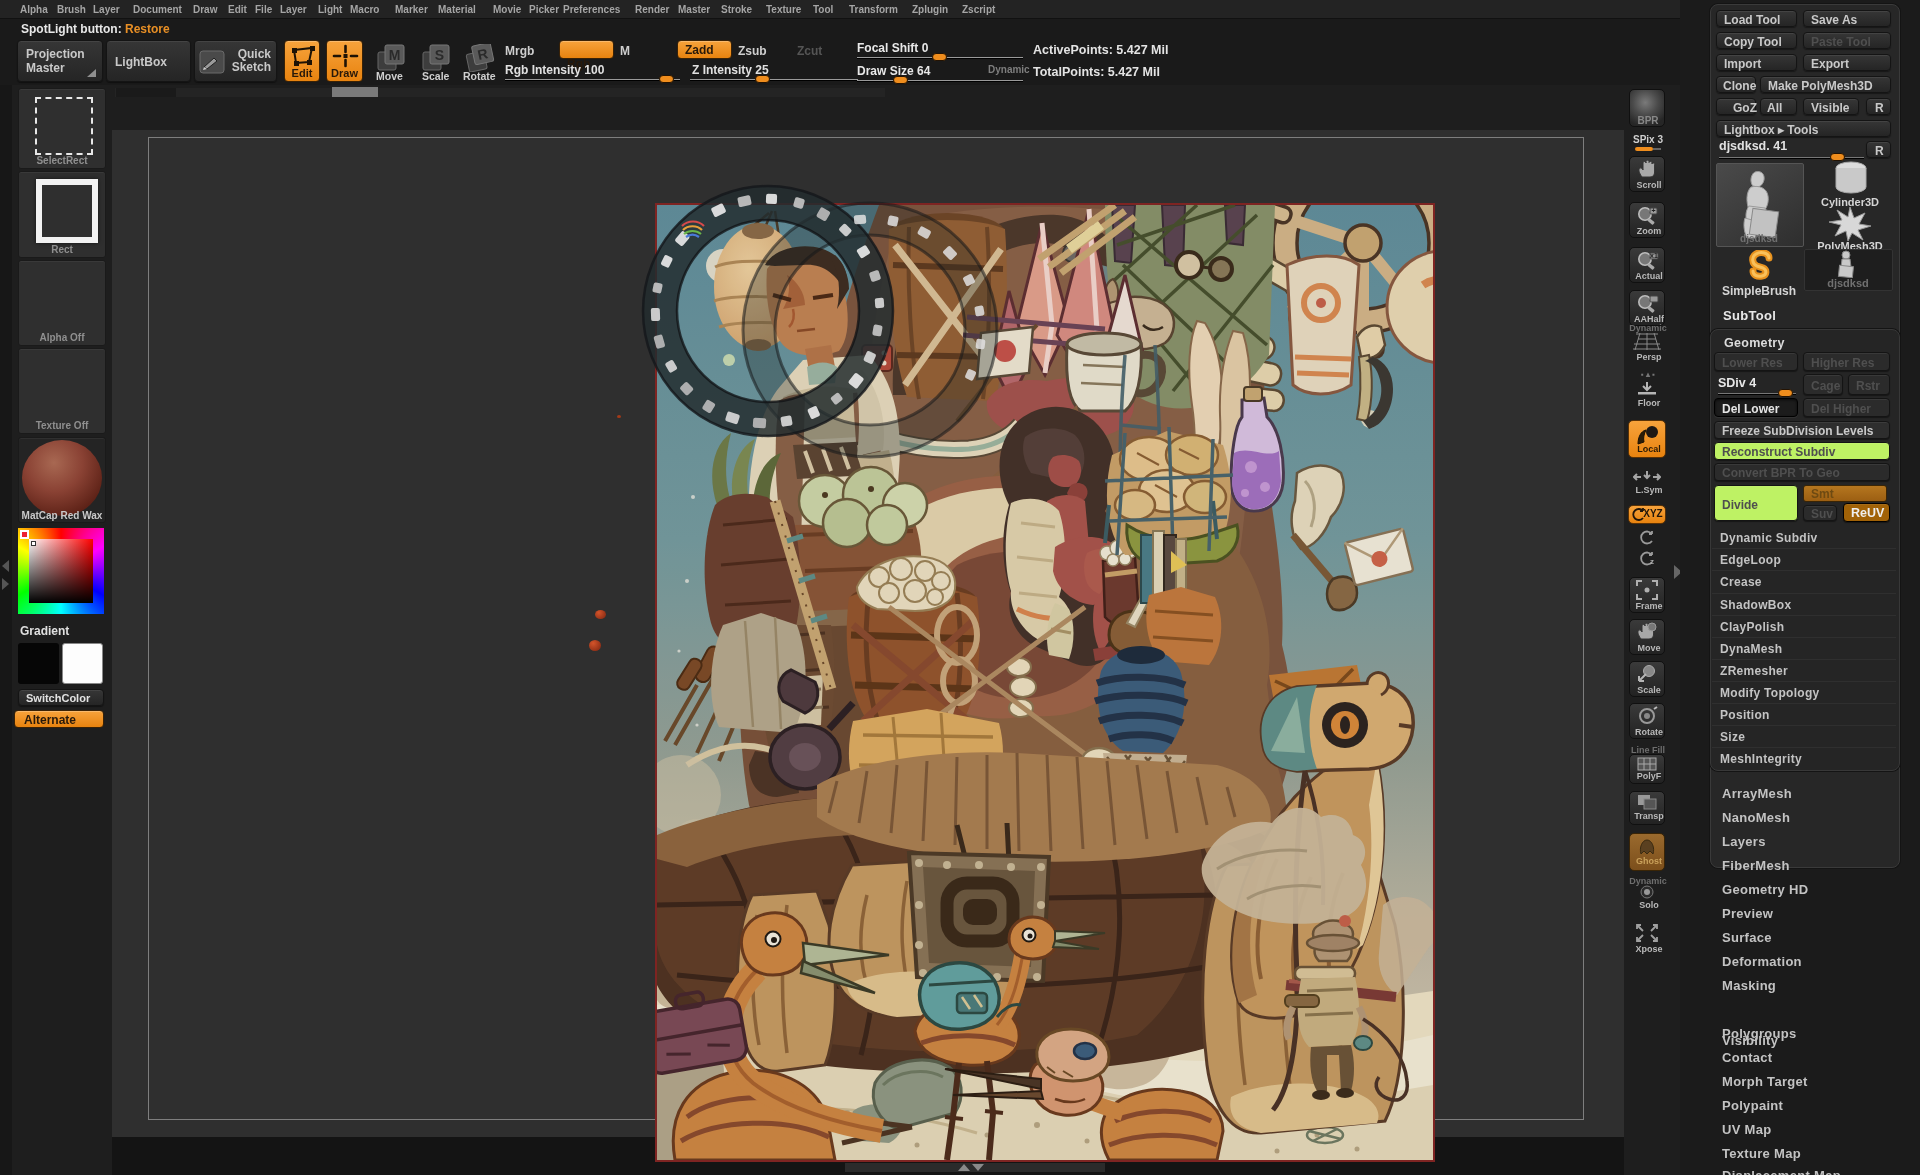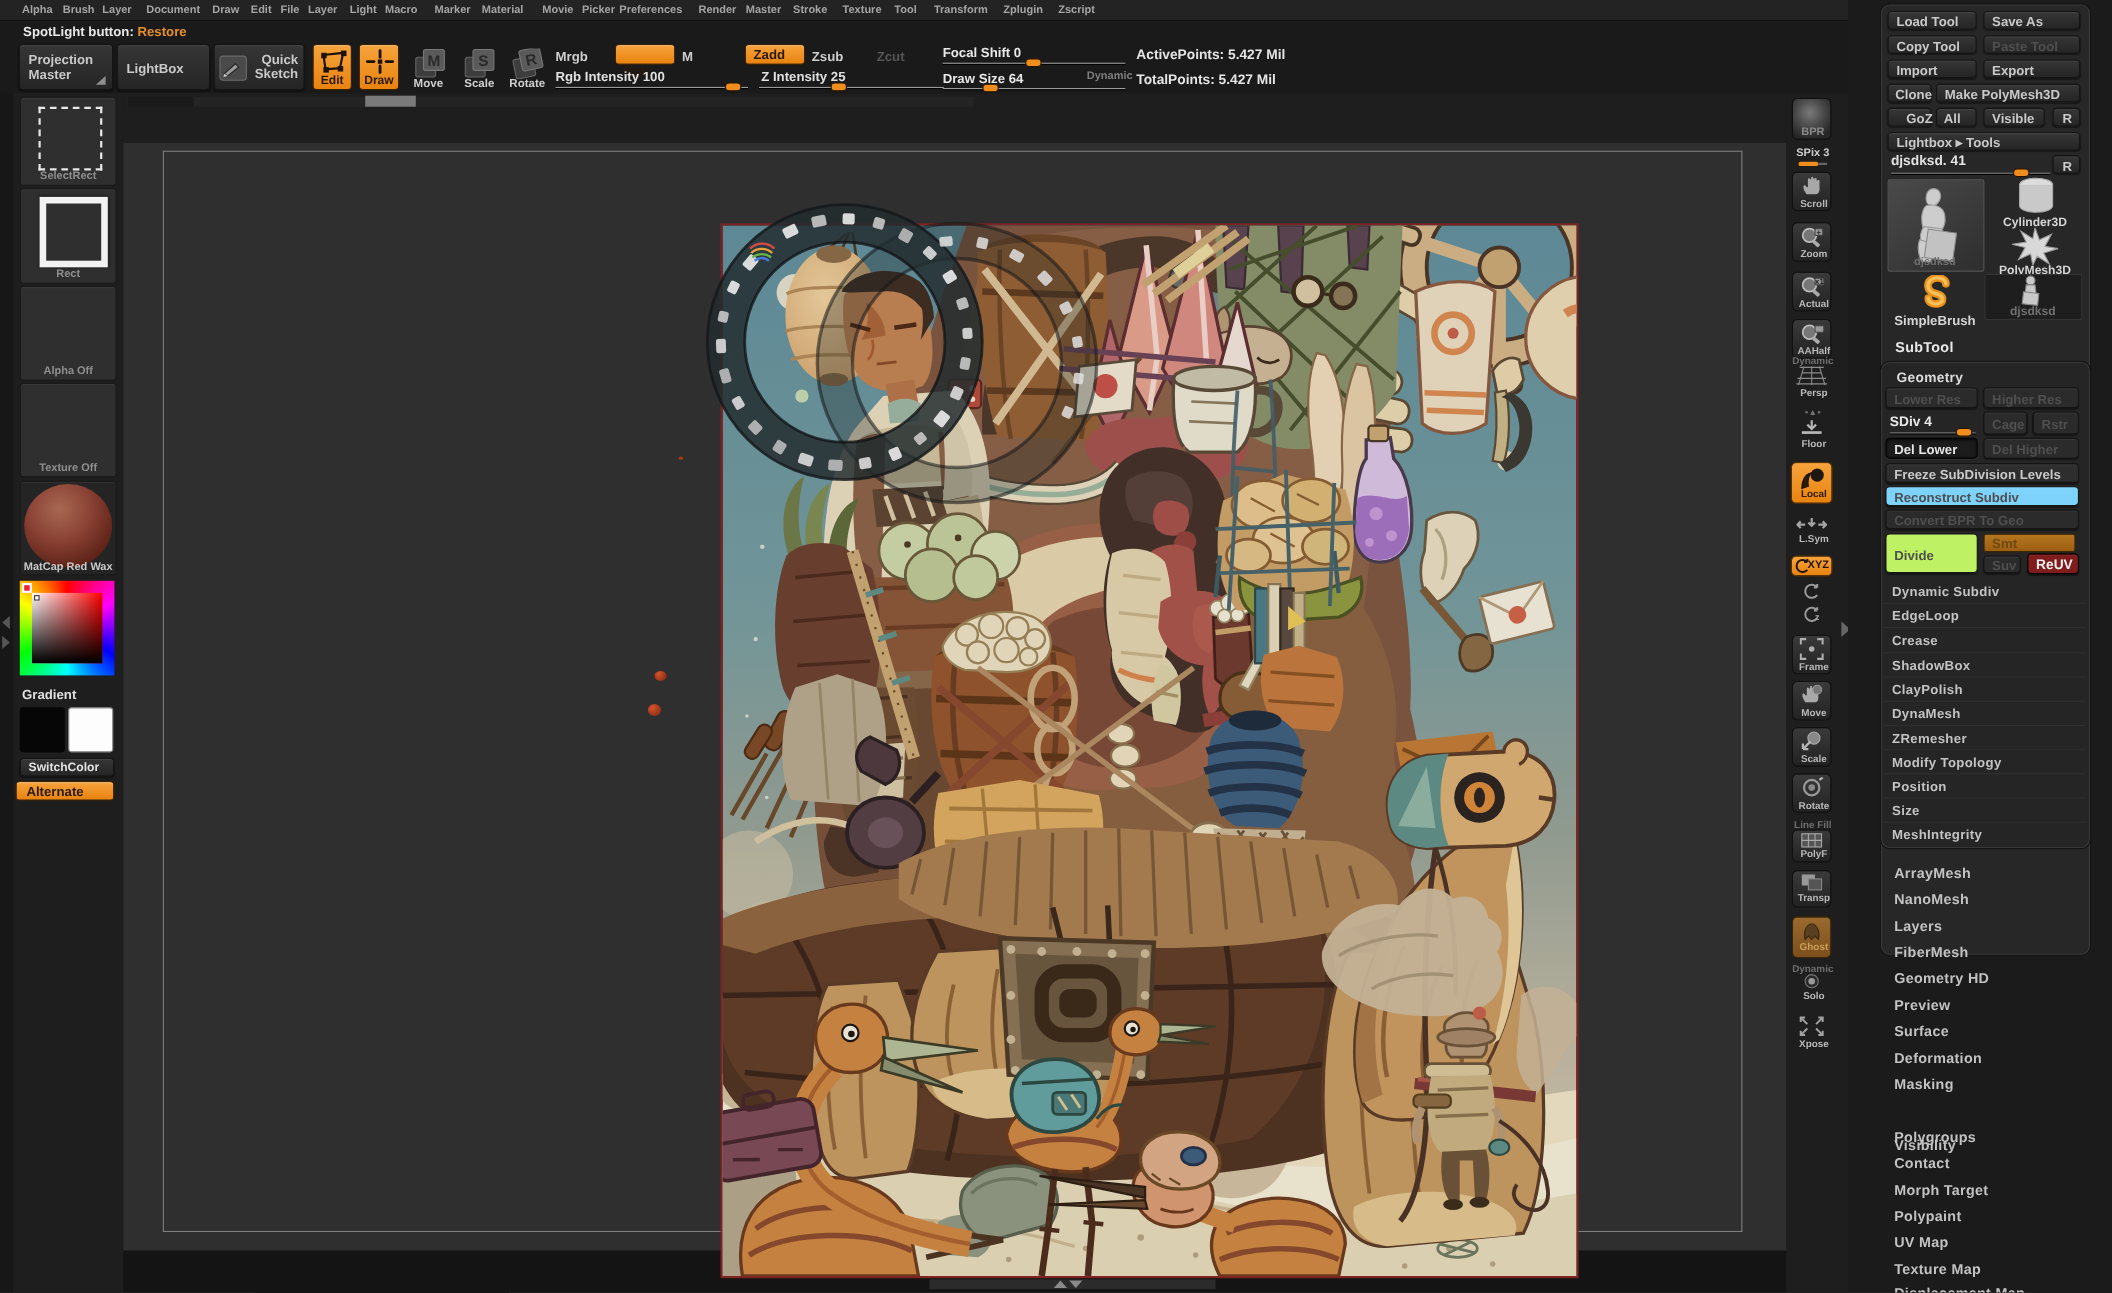--- a/index.html
+++ b/index.html
@@ -1038,26 +1038,26 @@
 <div class="btn gray" style="left:1714px;top:352px;width:84px;height:19px;font-size:12px;padding:3px 0 0 7px;background:#2b2b2b;">Lower Res</div>
 <div class="btn gray" style="left:1803px;top:352px;width:87px;height:19px;font-size:12px;padding:3px 0 0 7px;background:#2b2b2b;">Higher Res</div>
 <div class="lbl" style="left:1718px;top:376px;font-size:12.5px;color:#e8e8e8;">SDiv 4</div>
 <div class="track" style="left:1718px;top:393px;width:78px;background:#777;"></div>
 <div class="handle" style="left:1778px;top:389px;"></div>
 <div class="btn gray" style="left:1803px;top:374px;width:40px;height:21px;font-size:12px;padding:4px 0 0 7px;background:#2b2b2b;">Cage</div>
 <div class="btn gray" style="left:1848px;top:374px;width:42px;height:21px;font-size:12px;padding:4px 0 0 7px;background:#2b2b2b;">Rstr</div>
 <div class="btn" style="left:1714px;top:398px;width:84px;height:19px;font-size:12px;padding:3px 0 0 7px;background:#1c1c1c;border-color:#000;color:#e5e5e5;box-shadow:inset 0 1px 3px rgba(0,0,0,.7),0 1px 0 rgba(255,255,255,.06);">Del Lower</div>
 <div class="btn gray" style="left:1803px;top:398px;width:87px;height:19px;font-size:12px;padding:3px 0 0 7px;background:#2b2b2b;">Del Higher</div>
 <div class="btn" style="left:1714px;top:421px;width:176px;height:18px;font-size:12px;padding:2px 0 0 7px;background:#2e2e2e;">Freeze SubDivision Levels</div>
-<div class="btn gray" style="left:1714px;top:442px;width:176px;height:18px;font-size:12px;padding:2px 0 0 7px;background:#7dd3fc;">Reconstruct Subdiv</div>
+<div class="btn gray" style="left:1714px;top:442px;width:176px;height:18px;font-size:12px;padding:2px 0 0 7px;background:#bef264;">Reconstruct Subdiv</div>
 <div class="btn gray" style="left:1714px;top:463px;width:176px;height:18px;font-size:12px;padding:2px 0 0 7px;background:#2b2b2b;">Convert BPR To Geo</div>
 <div class="btn gray" style="left:1714px;top:485px;width:84px;height:36px;font-size:12px;padding:12px 0 0 7px;background:#bef264;">Divide</div>
 <div class="abs" style="left:1803px;top:485px;width:84px;height:17px;background:linear-gradient(#b5761f,#9c5f12);border:1px solid #3a2506;border-radius:3px;color:#6e4a12;font-weight:bold;font-size:12px;padding:1px 0 0 7px;box-sizing:border-box;">Smt</div>
 <div class="btn gray" style="left:1803px;top:505px;width:34px;height:16px;font-size:12px;padding:1px 0 0 7px;background:#2b2b2b;">Suv</div>
-<div class="btn" style="left:1843px;top:503px;width:47px;height:19px;font-size:12.5px;padding:2px 0 0 7px;background:#7f1d1d;border-color:#000;color:#efefef;">ReUV</div>
+<div class="btn" style="left:1843px;top:503px;width:47px;height:19px;font-size:12.5px;padding:2px 0 0 7px;background:#a16207;border-color:#000;color:#efefef;">ReUV</div>
 <div id="georows">
 <div class="rrow" style="left:1720px;top:531px;">Dynamic Subdiv</div>
 <div class="rrow" style="left:1720px;top:553px;">EdgeLoop</div>
 <div class="rrow" style="left:1720px;top:575px;text-align:center;">Crease</div>
 <div class="rrow" style="left:1720px;top:598px;">ShadowBox</div>
 <div class="rrow" style="left:1720px;top:620px;">ClayPolish</div>
 <div class="rrow" style="left:1720px;top:642px;">DynaMesh</div>
 <div class="rrow" style="left:1720px;top:664px;">ZRemesher</div>
 <div class="rrow" style="left:1720px;top:686px;">Modify Topology</div>
 <div class="rrow" style="left:1720px;top:708px;">Position</div>

